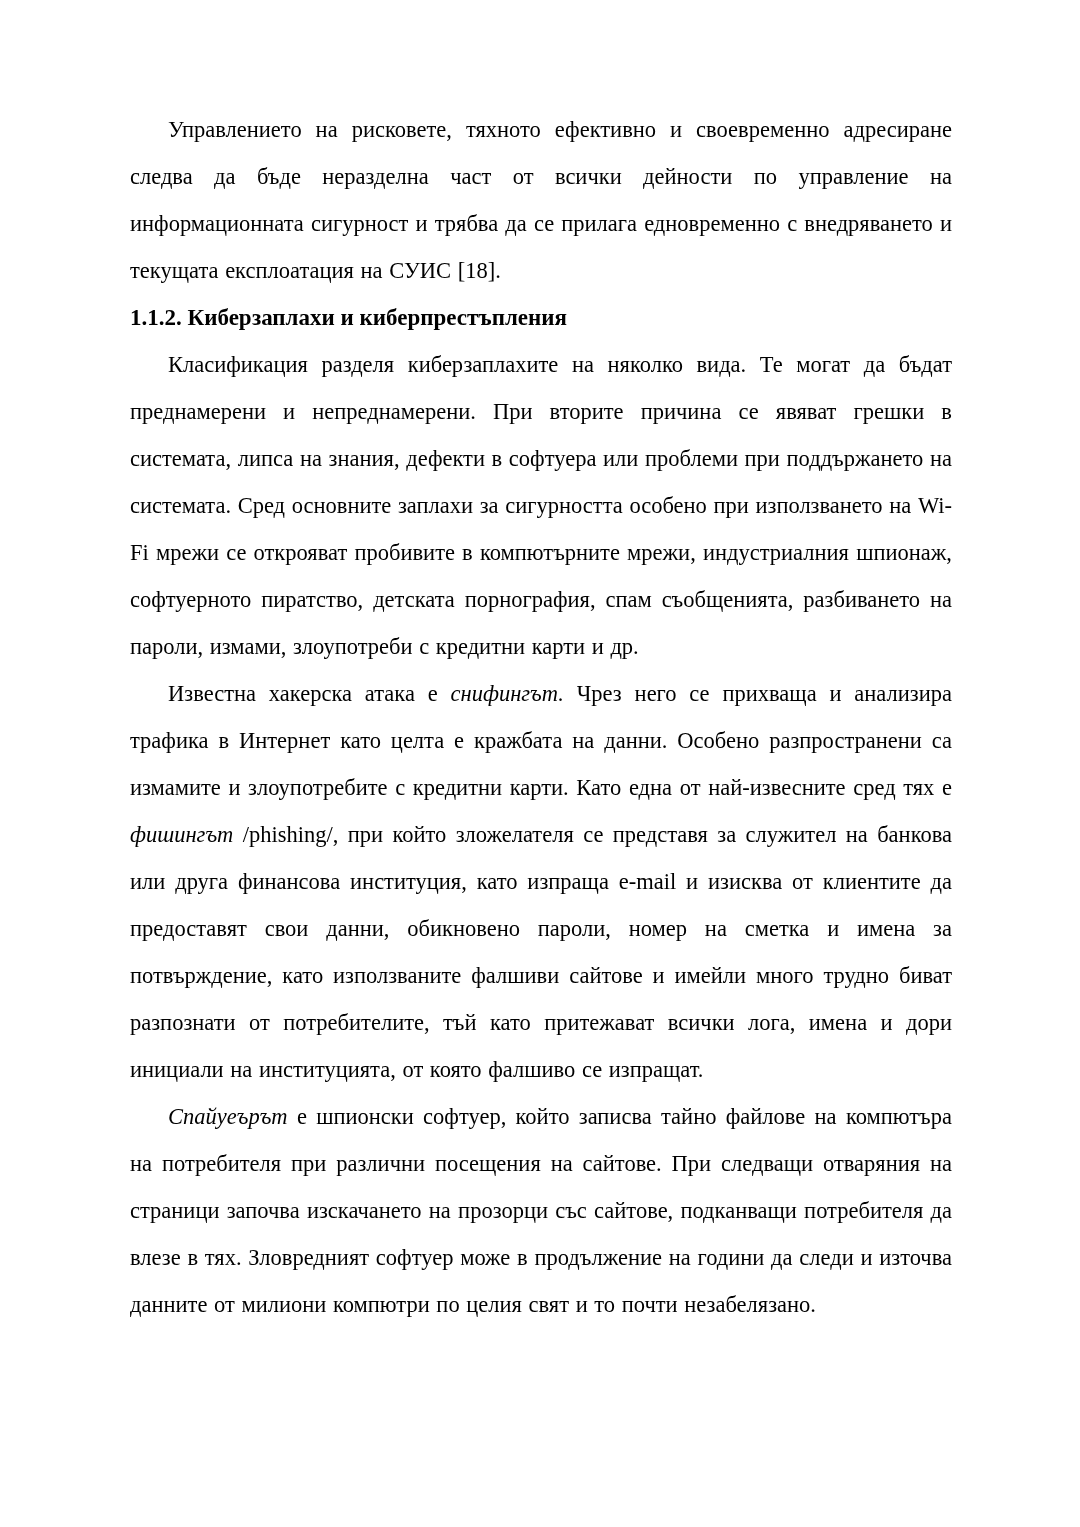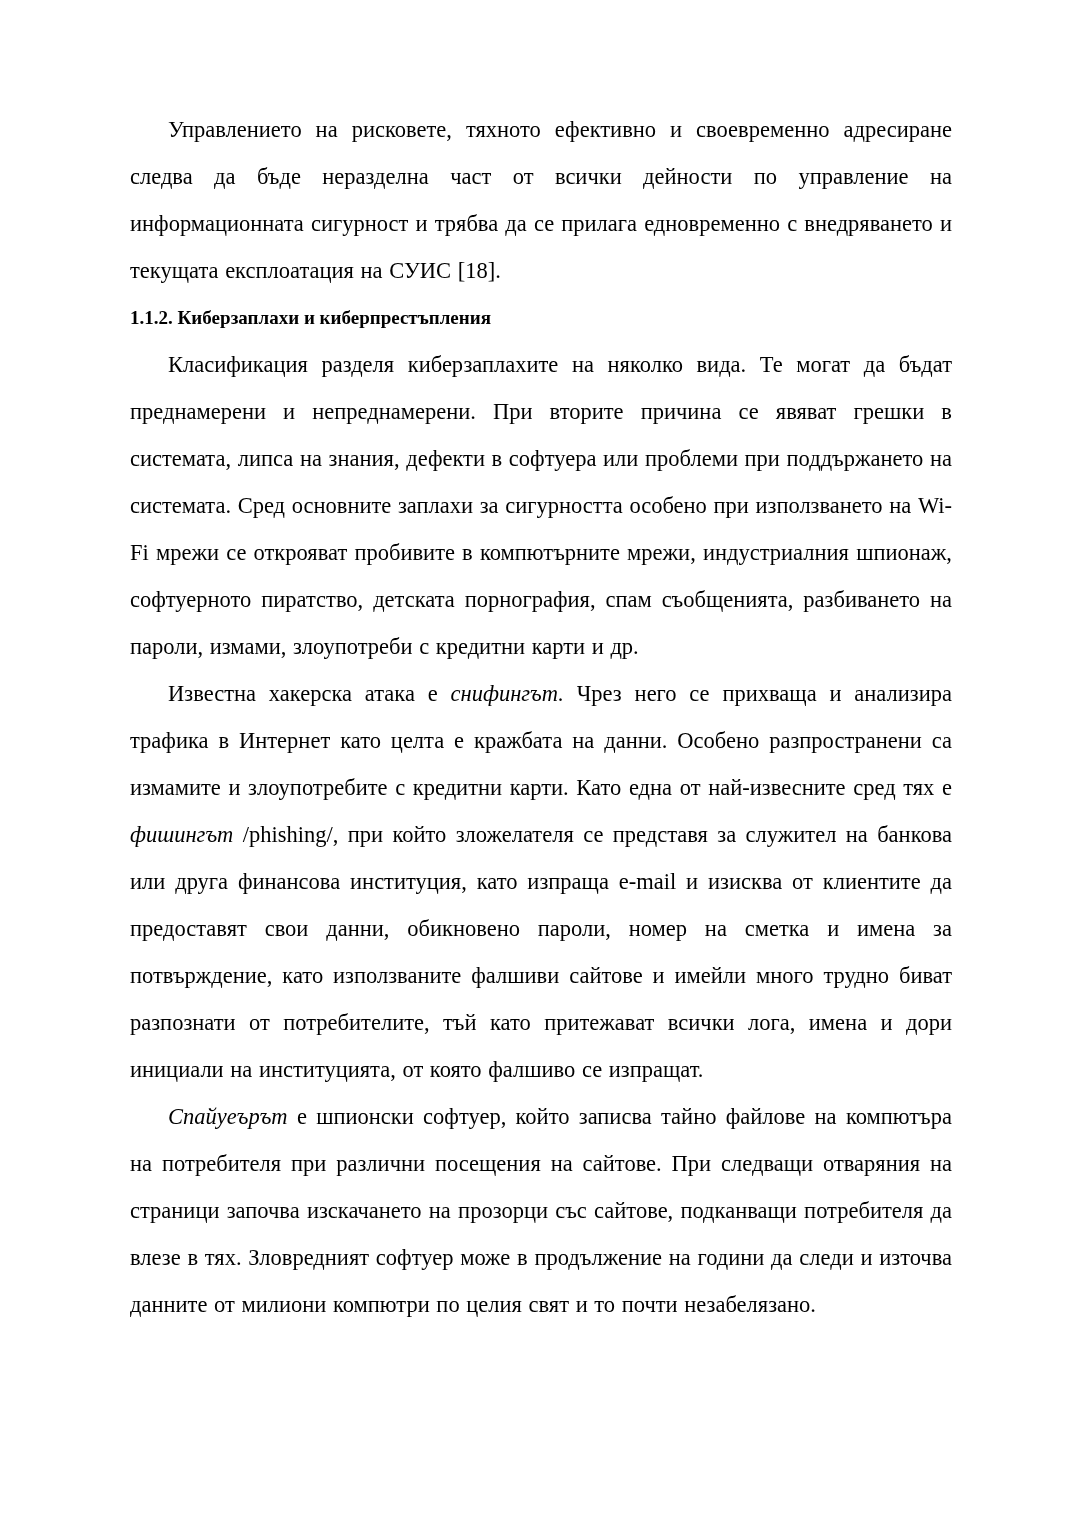--- a/index.html
+++ b/index.html
@@ -22,21 +22,21 @@
   }
   .body-para {
     margin: 0;
     text-align: justify;
     text-indent: 38px;
     line-height: 47px;
     word-spacing: 1px;
   }
   .section-heading {
     margin: 0;
-    font-size: 19px;
+    font-size: 23px;
     font-weight: bold;
     font-style: normal;
     text-align: left;
     text-indent: 0;
     line-height: 47px;
   }
   .run {
     white-space: normal;
   }
   .emph {

